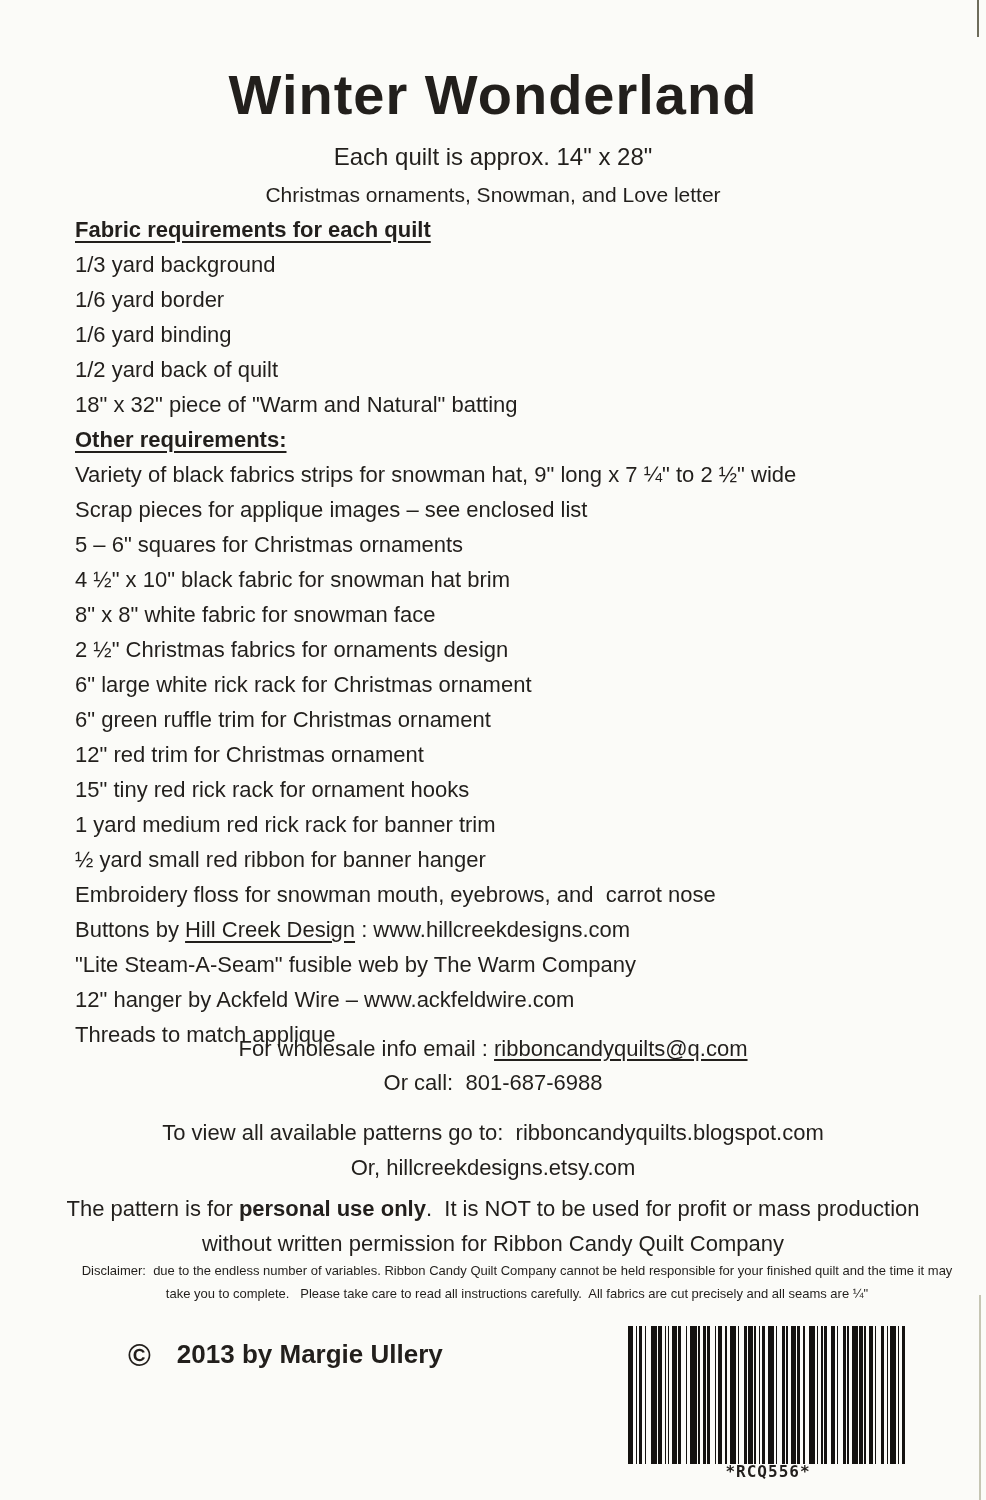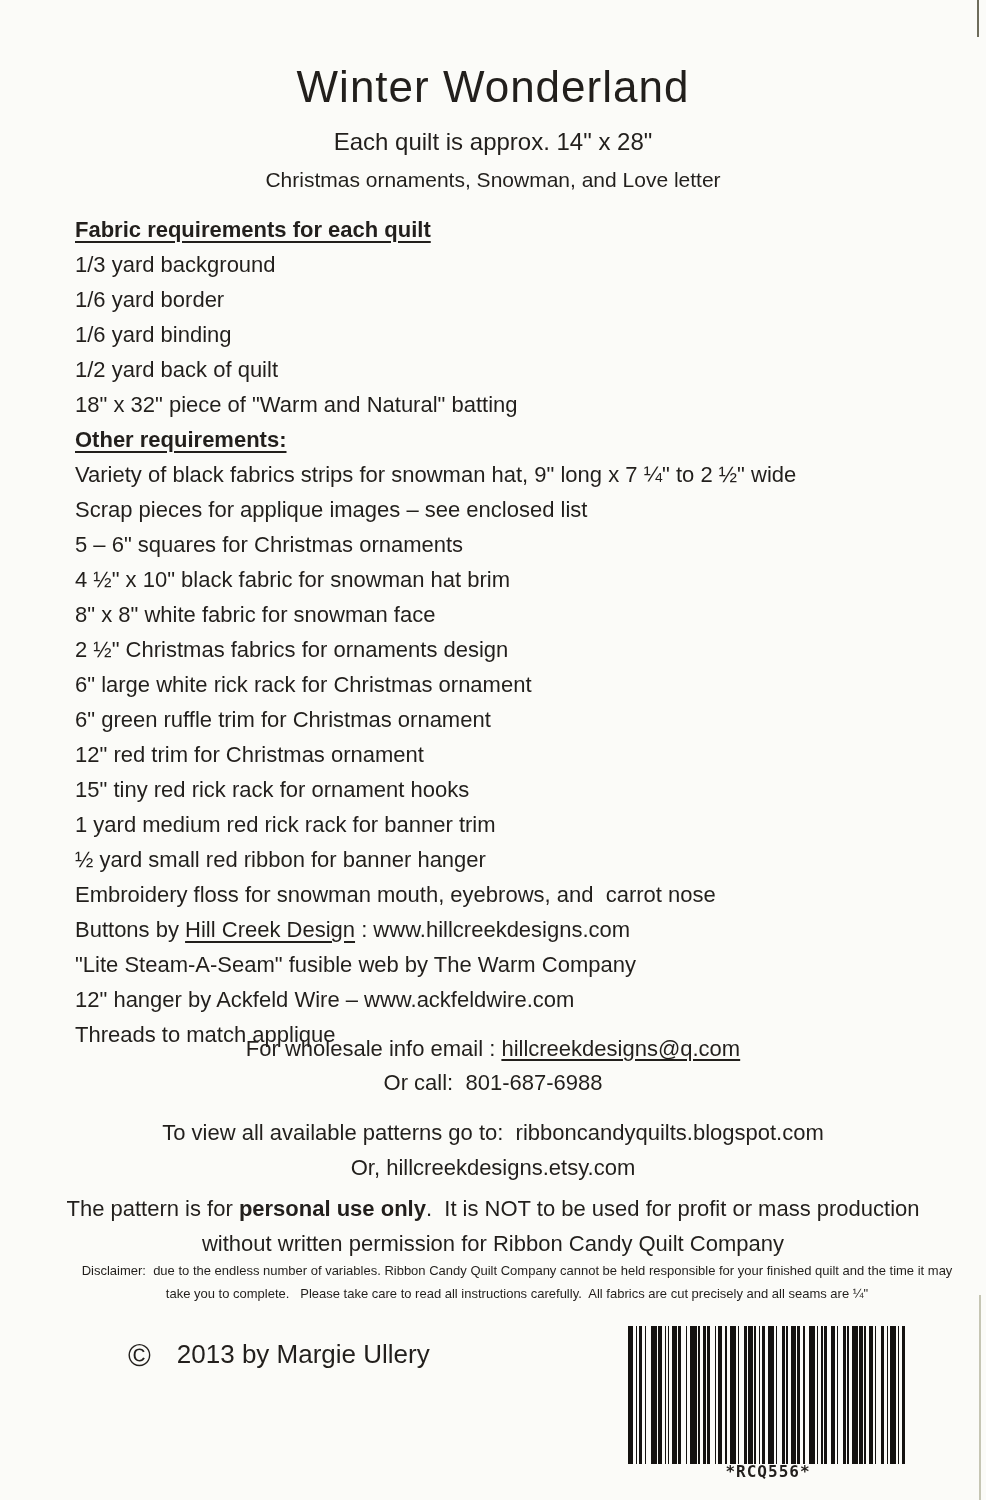--- a/index.html
+++ b/index.html
@@ -6,36 +6,36 @@
   body{
     width:986px;height:1500px;
     background:#f4f4f0;
     font-family:"Liberation Sans", sans-serif;
   }
   .page{
     position:relative;width:986px;height:1500px;overflow:hidden;
     background:#fbfbf8;color:#221f1c;
   }
   .header{position:absolute;top:62px;left:0;width:100%;text-align:center;}
-  .title{font-size:44px;letter-spacing:1px;}
+  .title{font-size:56px;letter-spacing:1px;font-weight:bold;}
   .sub1{font-size:24px;margin-top:16px;}
   .sub2{font-size:21px;margin-top:12px;}
 
   .list{position:absolute;top:212px;left:75px;right:30px;}
   .line{height:35px;line-height:35px;font-size:22px;white-space:pre;overflow:visible;}
   .heading{font-weight:bold;text-decoration:underline;text-underline-offset:4px;text-decoration-thickness:2px;margin-top:19px;}
   .brand{font-weight:normal;text-decoration:underline;text-underline-offset:4px;}
   .u{text-decoration:underline;text-underline-offset:3px;}
   .b{font-weight:bold;}
 
   .c-line{position:absolute;left:0;width:100%;text-align:center;white-space:pre;}
   .fs22{font-size:22px;}
   .fs13{font-size:13px;padding-left:24px;}
 
-  .copyright{position:absolute;top:1338px;left:128px;font-size:26px;white-space:pre;}
+  .copyright{position:absolute;top:1338px;left:128px;font-size:26px;white-space:pre;font-weight:bold;}
   .copyright .sym{font-size:31px;vertical-align:-3px;margin-right:26px;}
 
   .barcode{
     position:absolute;left:628px;top:1326px;width:280px;height:138px;
     overflow:hidden;white-space:nowrap;font-size:0;
   }
   .barcode-label{
     position:absolute;left:628px;top:1462px;width:280px;text-align:center;
     font-family:"DejaVu Sans Mono", monospace;font-size:16px;font-weight:bold;letter-spacing:1px;
   }
@@ -79,21 +79,21 @@
         <div class="line">Embroidery floss for snowman mouth, eyebrows, and  carrot nose</div>
       </div>
     <div class="line"><span>Buttons by </span><span class="brand">Hill Creek Design</span><span> : www.hillcreekdesigns.com</span></div>
     <div>
         <div class="line">"Lite Steam-A-Seam" fusible web by The Warm Company</div>
         <div class="line">12" hanger by Ackfeld Wire – www.ackfeldwire.com</div>
         <div class="line">Threads to match applique</div>
       </div>
   </div>
 
-  <div class="c-line fs22" style="top:1036px"><span>For wholesale info email : </span><span class="u">hillcreekdesigns@q.com</span></div>
+  <div class="c-line fs22" style="top:1036px"><span>For wholesale info email : </span><span class="u">ribboncandyquilts@q.com</span></div>
   <div class="c-line fs22" style="top:1070px">Or call:  801-687-6988</div>
 
   <div class="c-line fs22" style="top:1120px">To view all available patterns go to:  ribboncandyquilts.blogspot.com</div>
   <div class="c-line fs22" style="top:1155px">Or, hillcreekdesigns.etsy.com</div>
 
   <div class="c-line fs22" style="top:1196px"><span>The pattern is for </span><span class="b">personal use only</span><span>.  It is NOT to be used for profit or mass production</span></div>
   <div class="c-line fs22" style="top:1231px">without written permission for Ribbon Candy Quilt Company</div>
 
   <div class="c-line fs13" style="top:1263px">Disclaimer:  due to the endless number of variables. Ribbon Candy Quilt Company cannot be held responsible for your finished quilt and the time it may</div>
   <div class="c-line fs13" style="top:1286px">take you to complete.   Please take care to read all instructions carefully.  All fabrics are cut precisely and all seams are ¼"</div>

